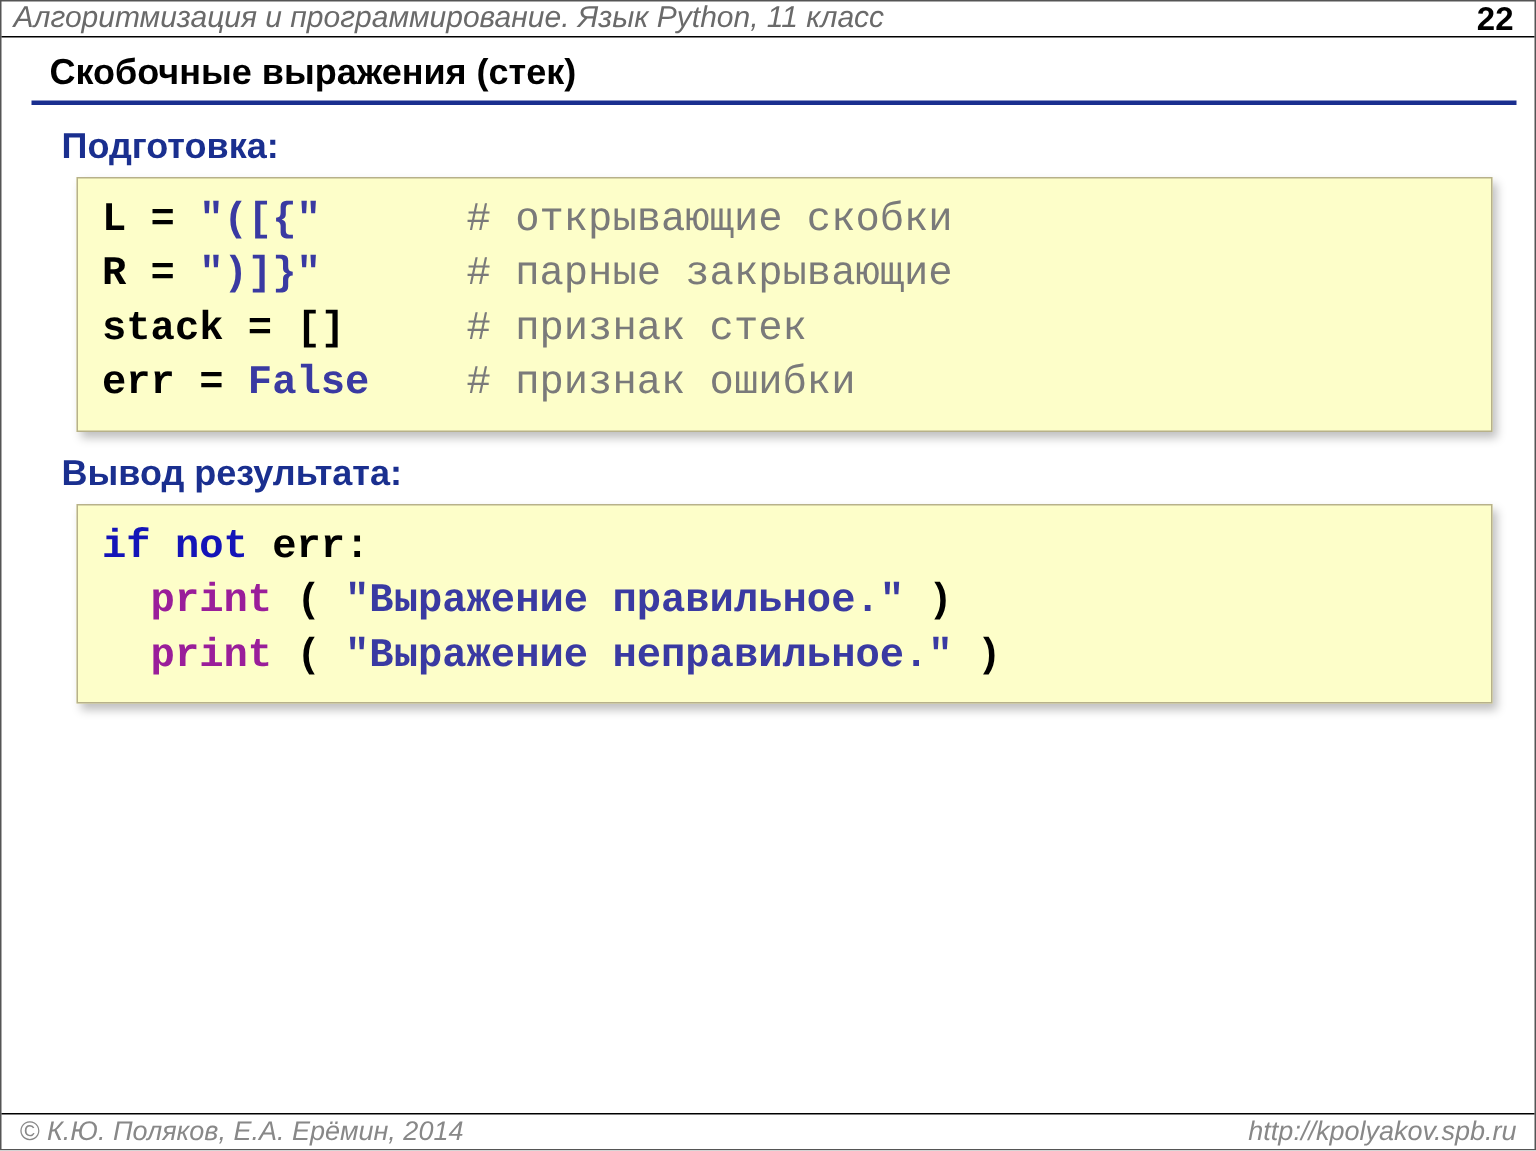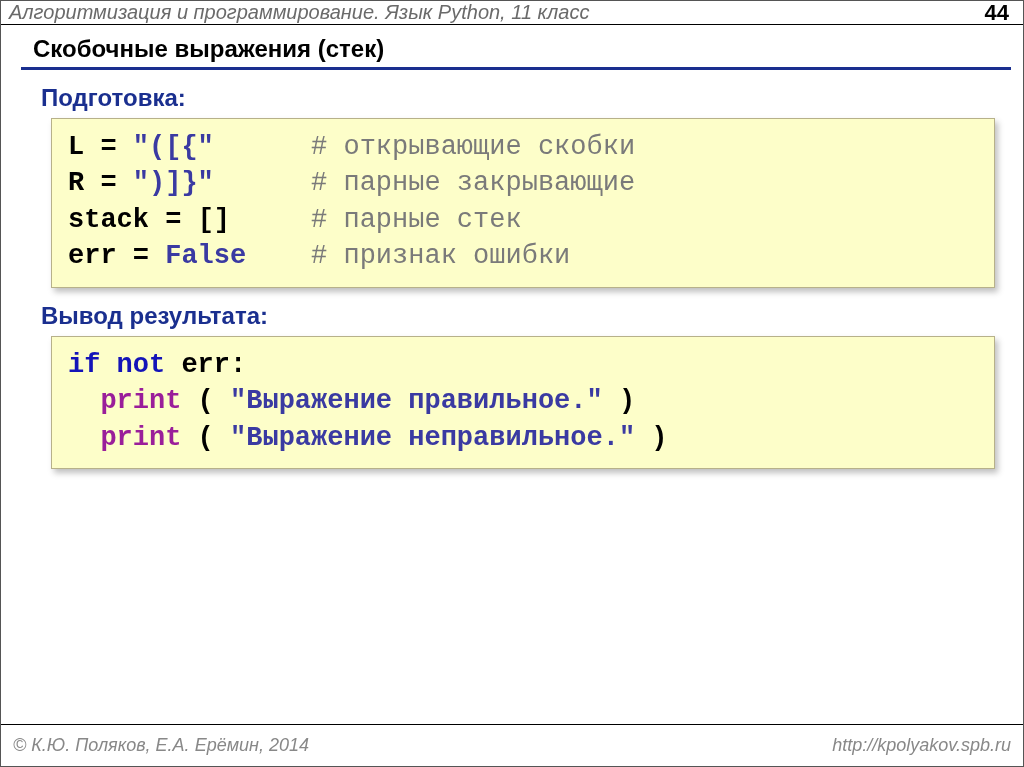--- a/index.html
+++ b/index.html
@@ -76,51 +76,51 @@
   }
   .seg-black { color: #000; }
   .seg-string { color: #3a3aa2; }
   .seg-comment { color: #7a7a7a; font-weight: normal; }
   .seg-keyword { color: #1414b8; }
   .seg-func { color: #9a1e9a; }
   .seg-value { color: #3a3aa2; text-align: center; }
   .footer-bar {
     position: absolute;
     left: 0; right: 0; bottom: 0;
-    height: 42px;
+    height: 24px;
     border-top: 1px solid #000;
     display: flex;
     align-items: center;
     justify-content: space-between;
     padding: 0 12px;
     box-sizing: border-box;
     font-style: italic;
     color: #888;
     font-size: 18px;
   }
 </style>
 </head>
 <body>
 
 <div class="slide">
 
   <div class="header-bar">
     <span class="header-title">Алгоритмизация и программирование. Язык Python, 11 класс</span>
-    <span class="page-number">44</span>
+    <span class="page-number">22</span>
   </div>
 
   <div class="main-title">Скобочные выражения (стек)</div>
   <div class="title-underline"></div>
 
   <div class="section-label">Подготовка:</div>
 
   <div class="code-block" id="code1">
       <div class="code-row"><span class="seg-black">L</span><span class="seg-black"> = </span><span class="seg-string">"([{"</span><span class="seg-black">      </span><span class="seg-comment"># открывающие скобки</span></div>
       <div class="code-row"><span class="seg-black">R</span><span class="seg-black"> = </span><span class="seg-string">")]}"</span><span class="seg-black">      </span><span class="seg-comment"># парные закрывающие</span></div>
-      <div class="code-row"><span class="seg-black">stack</span><span class="seg-black"> = </span><span class="seg-black">[]</span><span class="seg-black">     </span><span class="seg-comment"># парные стек</span></div>
+      <div class="code-row"><span class="seg-black">stack</span><span class="seg-black"> = </span><span class="seg-black">[]</span><span class="seg-black">     </span><span class="seg-comment"># признак стек</span></div>
       <div class="code-row"><span class="seg-black">err</span><span class="seg-black"> = </span><span class="seg-value">False</span><span class="seg-black">    </span><span class="seg-comment"># признак ошибки</span></div>
     </div>
 
   <div class="section-label">Вывод результата:</div>
 
   <div class="code-block" id="code2">
       <div class="code-row"><span class="seg-keyword">if not </span><span class="seg-black">err:</span></div>
       <div class="code-row"><span class="seg-black">  </span><span class="seg-func">print</span><span class="seg-black"> ( </span><span class="seg-string">"Выражение правильное."</span><span class="seg-black"> )</span></div>
       <div class="code-row"><span class="seg-black">  </span><span class="seg-func">print</span><span class="seg-black"> ( </span><span class="seg-string">"Выражение неправильное."</span><span class="seg-black"> )</span></div>
     </div>

